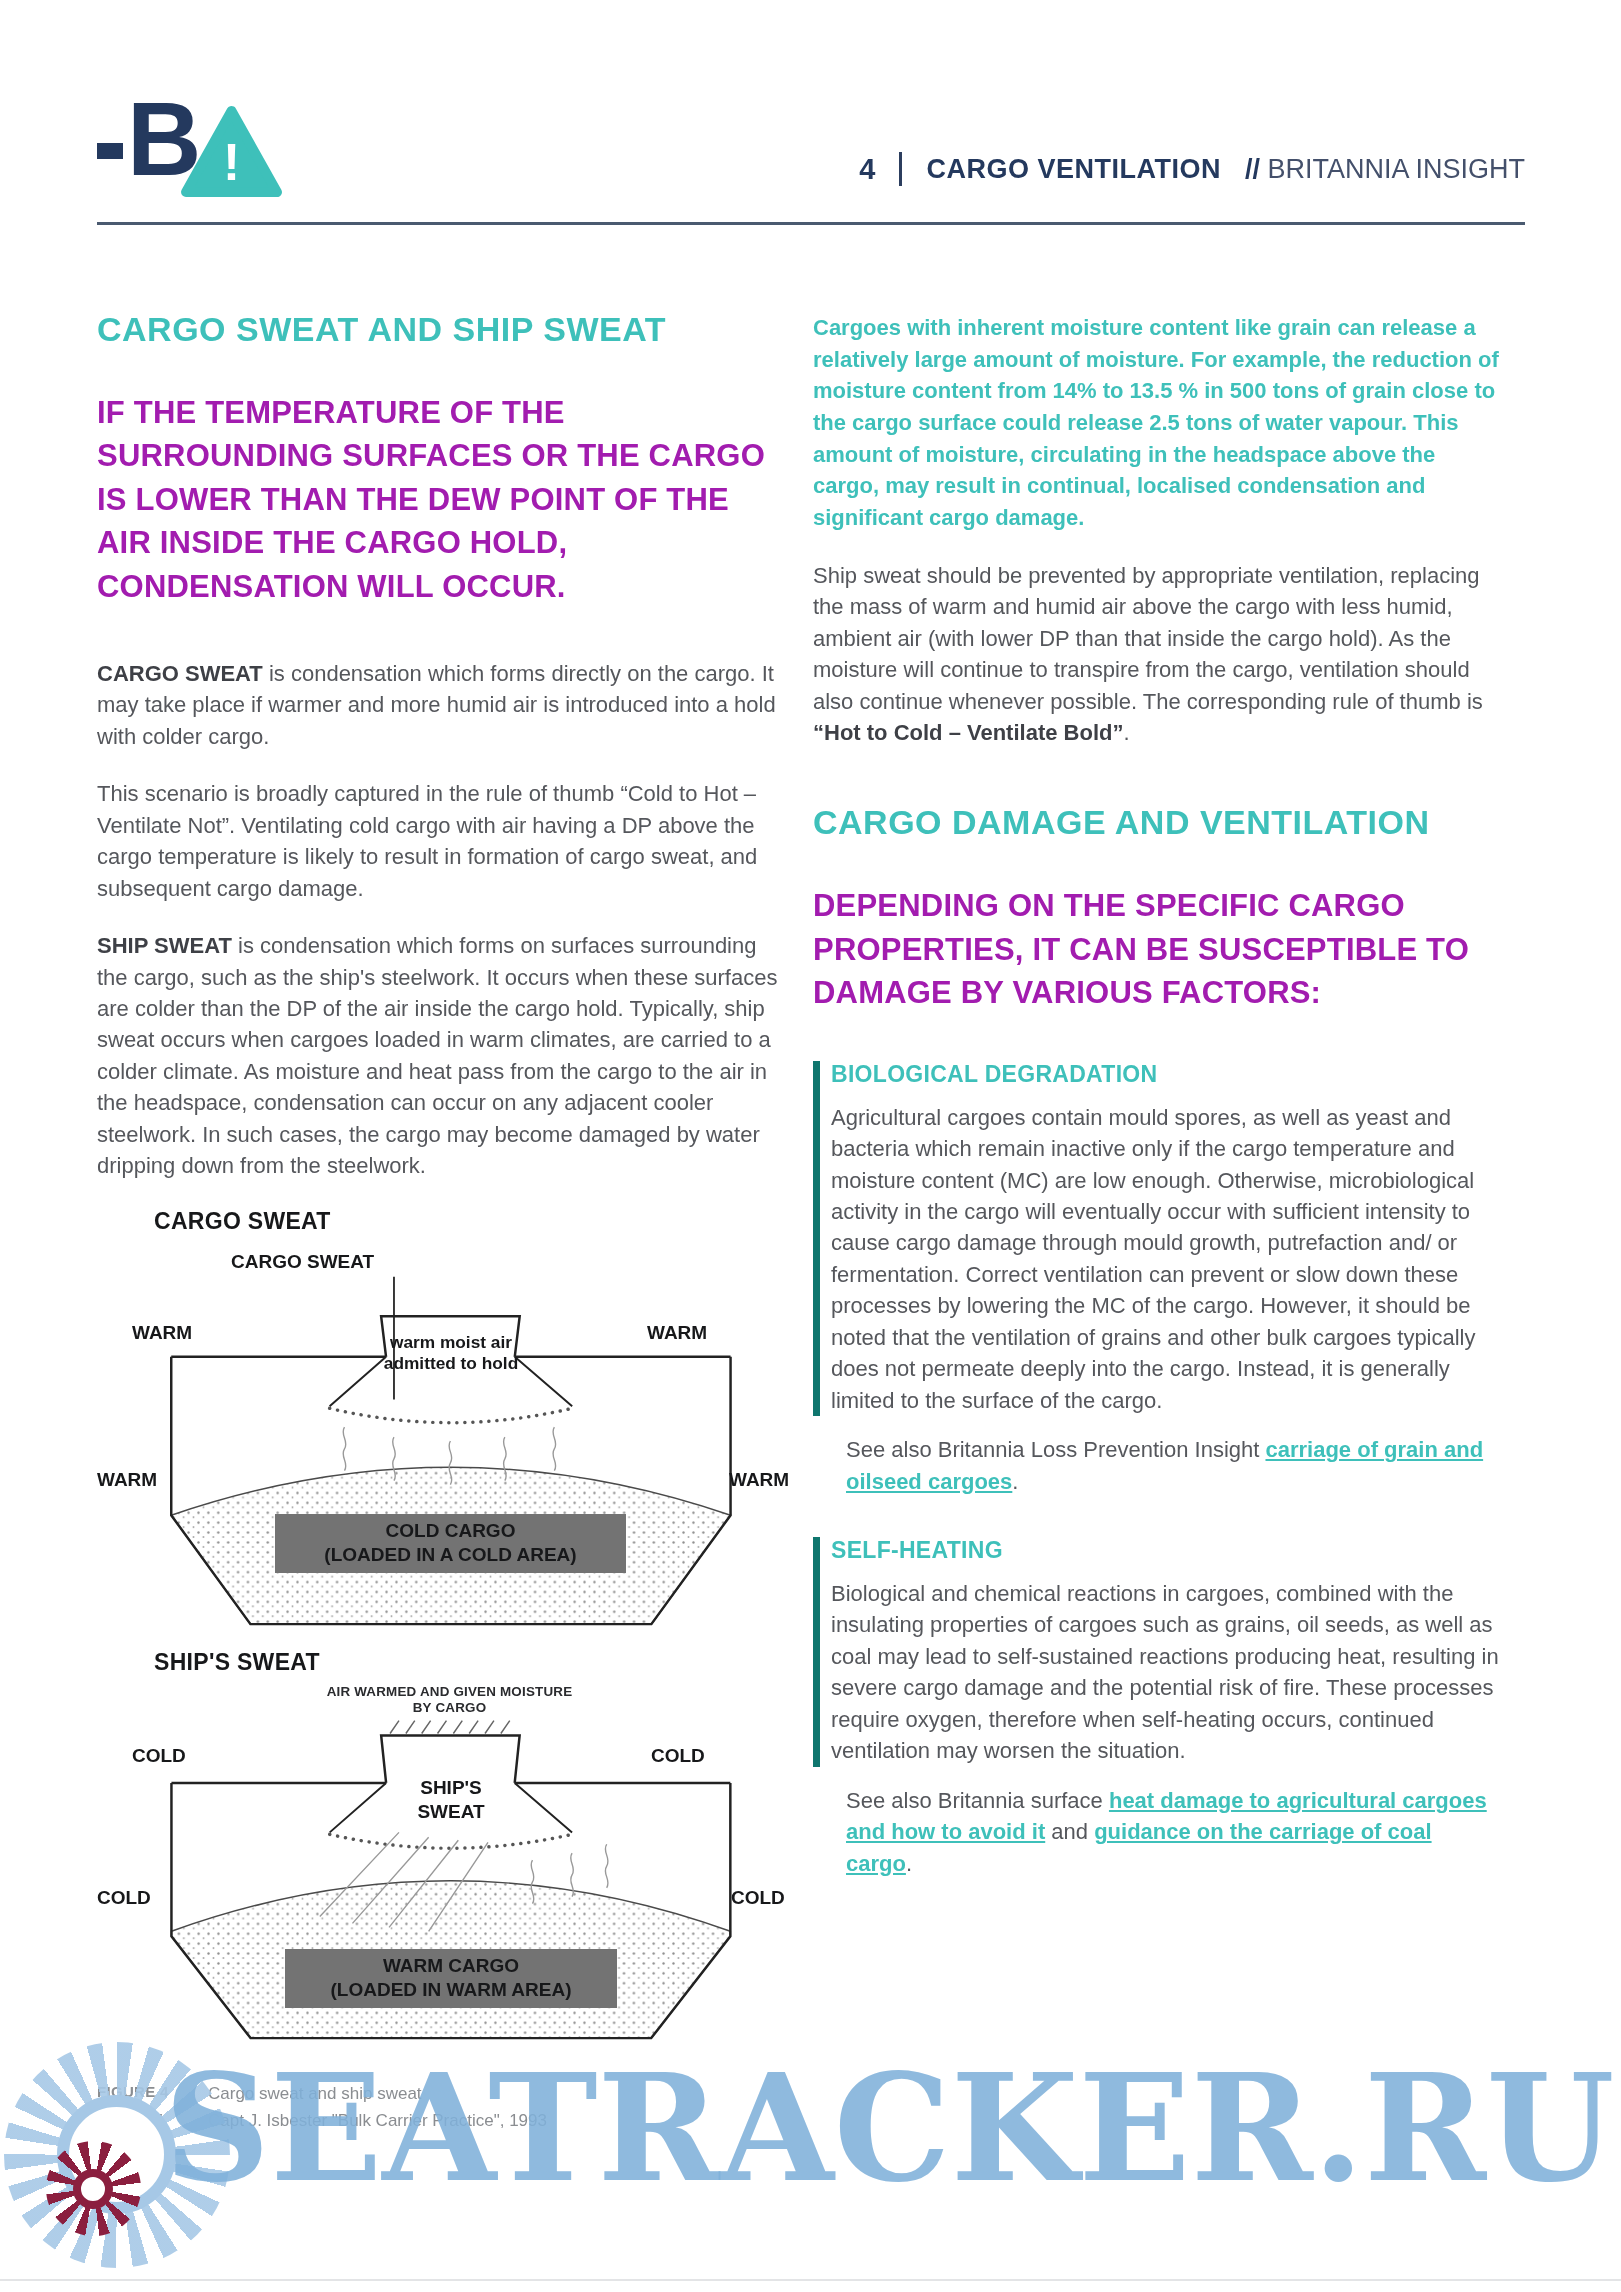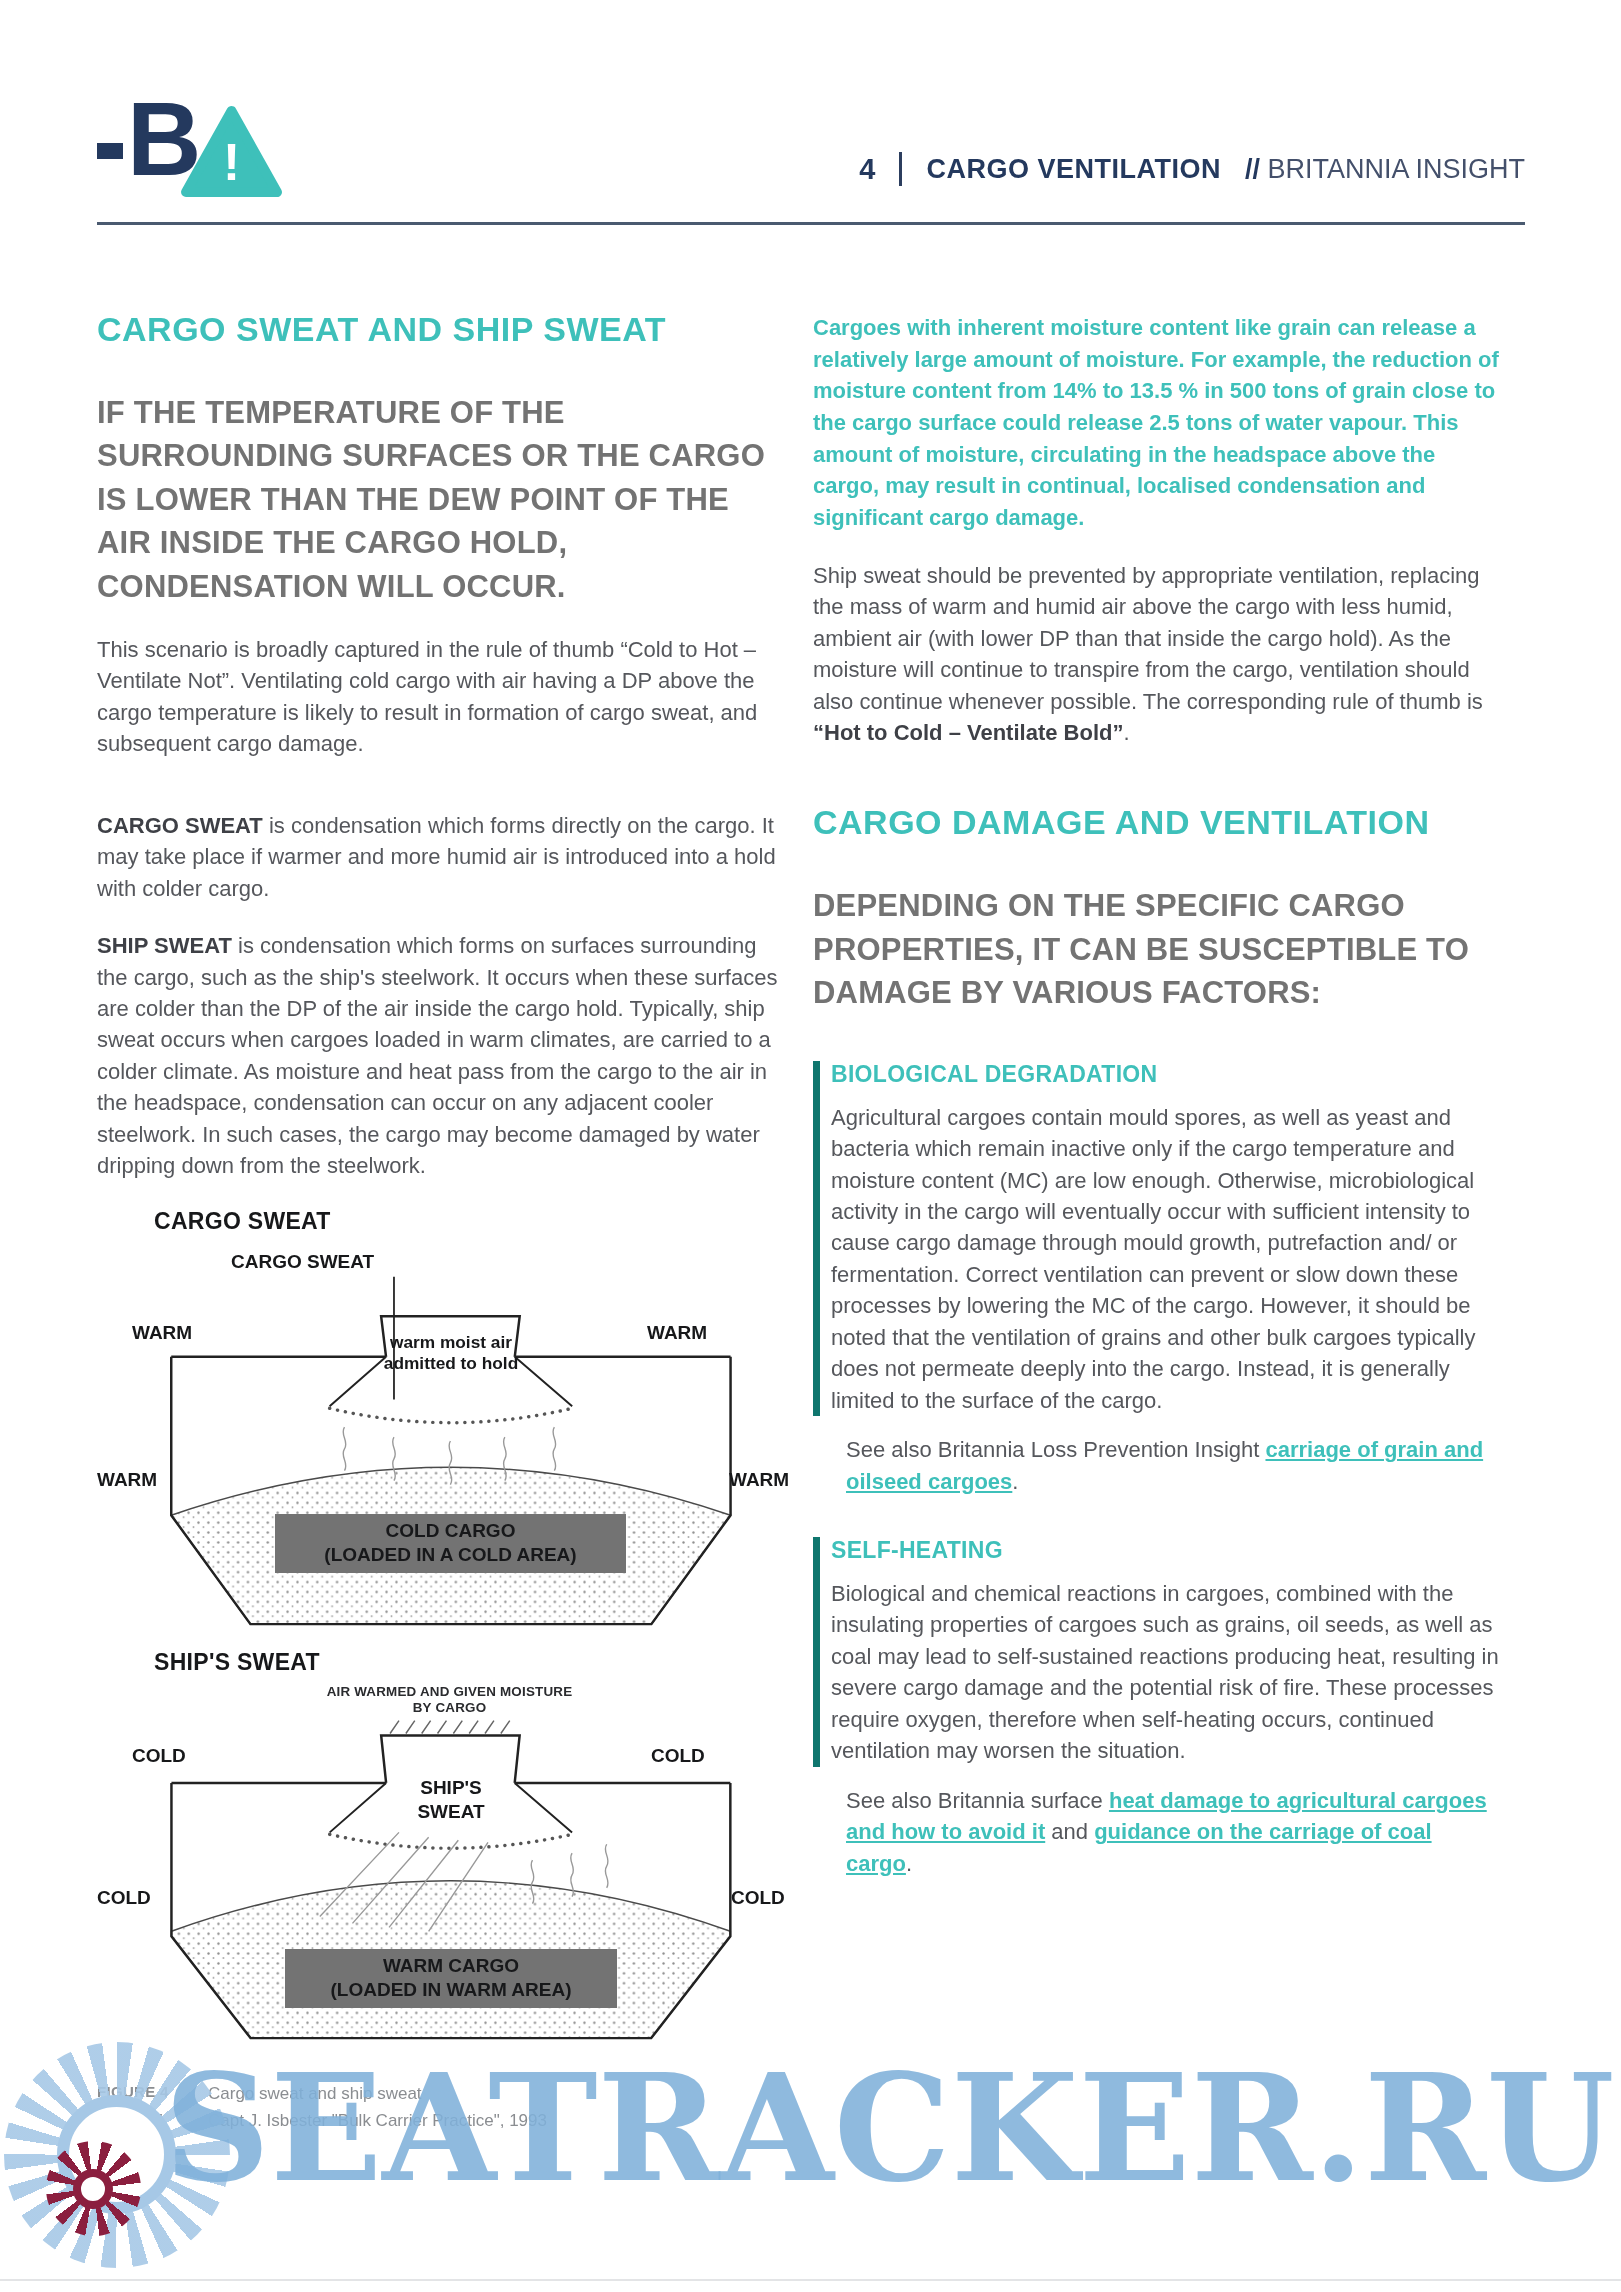--- a/index.html
+++ b/index.html
@@ -18,21 +18,21 @@
   .doc-sub{font-size:27px;color:#44506B;}
   .doc-sub .slashes{font-weight:bold;color:#24395E;}
   .header-rule{margin:20px 97px 0 97px;height:3px;background:#4a5a70;}
 
   
   .columns{display:flex;gap:28px;padding:0 97px;}
   .col-left{width:688px;flex:0 0 688px;}
   .col-right{width:690px;flex:0 0 690px;}
 
   .h-teal{color:#3EC0BA;font-size:34px;font-weight:bold;letter-spacing:0.5px;margin:85px 0 0 0;}
-  .h-navy{color:#737373;font-size:31px;line-height:1.4;font-weight:bold;margin:42px 0 0 0;letter-spacing:0.2px;}
+  .h-navy{color:#a21caf;font-size:31px;line-height:1.4;font-weight:bold;margin:42px 0 0 0;letter-spacing:0.2px;}
   .body-p{color:#55575C;font-size:22px;line-height:1.43;margin:26px 0 0 0;}
   .first-p{margin-top:50px;}
   .lead-term{font-weight:bold;color:#3E4046;}
   .bold-dark{font-weight:bold;color:#3E4046;}
 
   .intro-teal{color:#3EC0BA;font-weight:bold;font-size:22px;line-height:1.44;margin:87px 0 0 0;}
   .h-teal2{margin-top:55px;}
 
   .section-teal{border-left:7px solid #0f766e;padding-left:11px;margin-top:46px;}
   .mini-title{color:#3EC0BA;font-weight:bold;font-size:23px;letter-spacing:0.3px;}
@@ -92,23 +92,23 @@
     </div>
   </div>
   <div class="header-rule"></div>
 
   <div class="columns">
 
     <div class="col-left">
       <div class="h-teal">CARGO SWEAT AND SHIP SWEAT</div>
       <div class="h-navy">IF THE TEMPERATURE OF THE SURROUNDING SURFACES OR THE CARGO IS LOWER THAN THE DEW POINT OF THE AIR INSIDE THE CARGO HOLD, CONDENSATION WILL OCCUR.</div>
 
+      <p class="body-p first-p"><span class="lead-term">CARGO SWEAT</span><span> is condensation which forms directly on the cargo. It may take place if warmer and more humid air is introduced into a hold with colder cargo.</span></p>
+
       <p class="body-p">This scenario is broadly captured in the rule of thumb “Cold to Hot – Ventilate Not”. Ventilating cold cargo with air having a DP above the cargo temperature is likely to result in formation of cargo sweat, and subsequent cargo damage.</p>
-
-      <p class="body-p first-p"><span class="lead-term">CARGO SWEAT</span><span> is condensation which forms directly on the cargo. It may take place if warmer and more humid air is introduced into a hold with colder cargo.</span></p>
 
       <p class="body-p"><span class="lead-term">SHIP SWEAT</span><span> is condensation which forms on surfaces surrounding the cargo, such as the ship's steelwork. It occurs when these surfaces are colder than the DP of the air inside the cargo hold. Typically, ship sweat occurs when cargoes loaded in warm climates, are carried to a colder climate. As moisture and heat pass from the cargo to the air in the headspace, condensation can occur on any adjacent cooler steelwork. In such cases, the cargo may become damaged by water dripping down from the steelwork.</span></p>
 
       <div class="diagram">
         <div class="diagram-title">CARGO SWEAT</div>
         <div class="diag-box" style="height:396px;">
           <svg width="688" height="396" viewBox="0 0 695 400">
             <defs>
               <pattern id="dotsA" width="10" height="10" patternUnits="userSpaceOnUse">
                 <circle cx="2.5" cy="2.5" r="1.2" fill="#8e8e8e"></circle>

